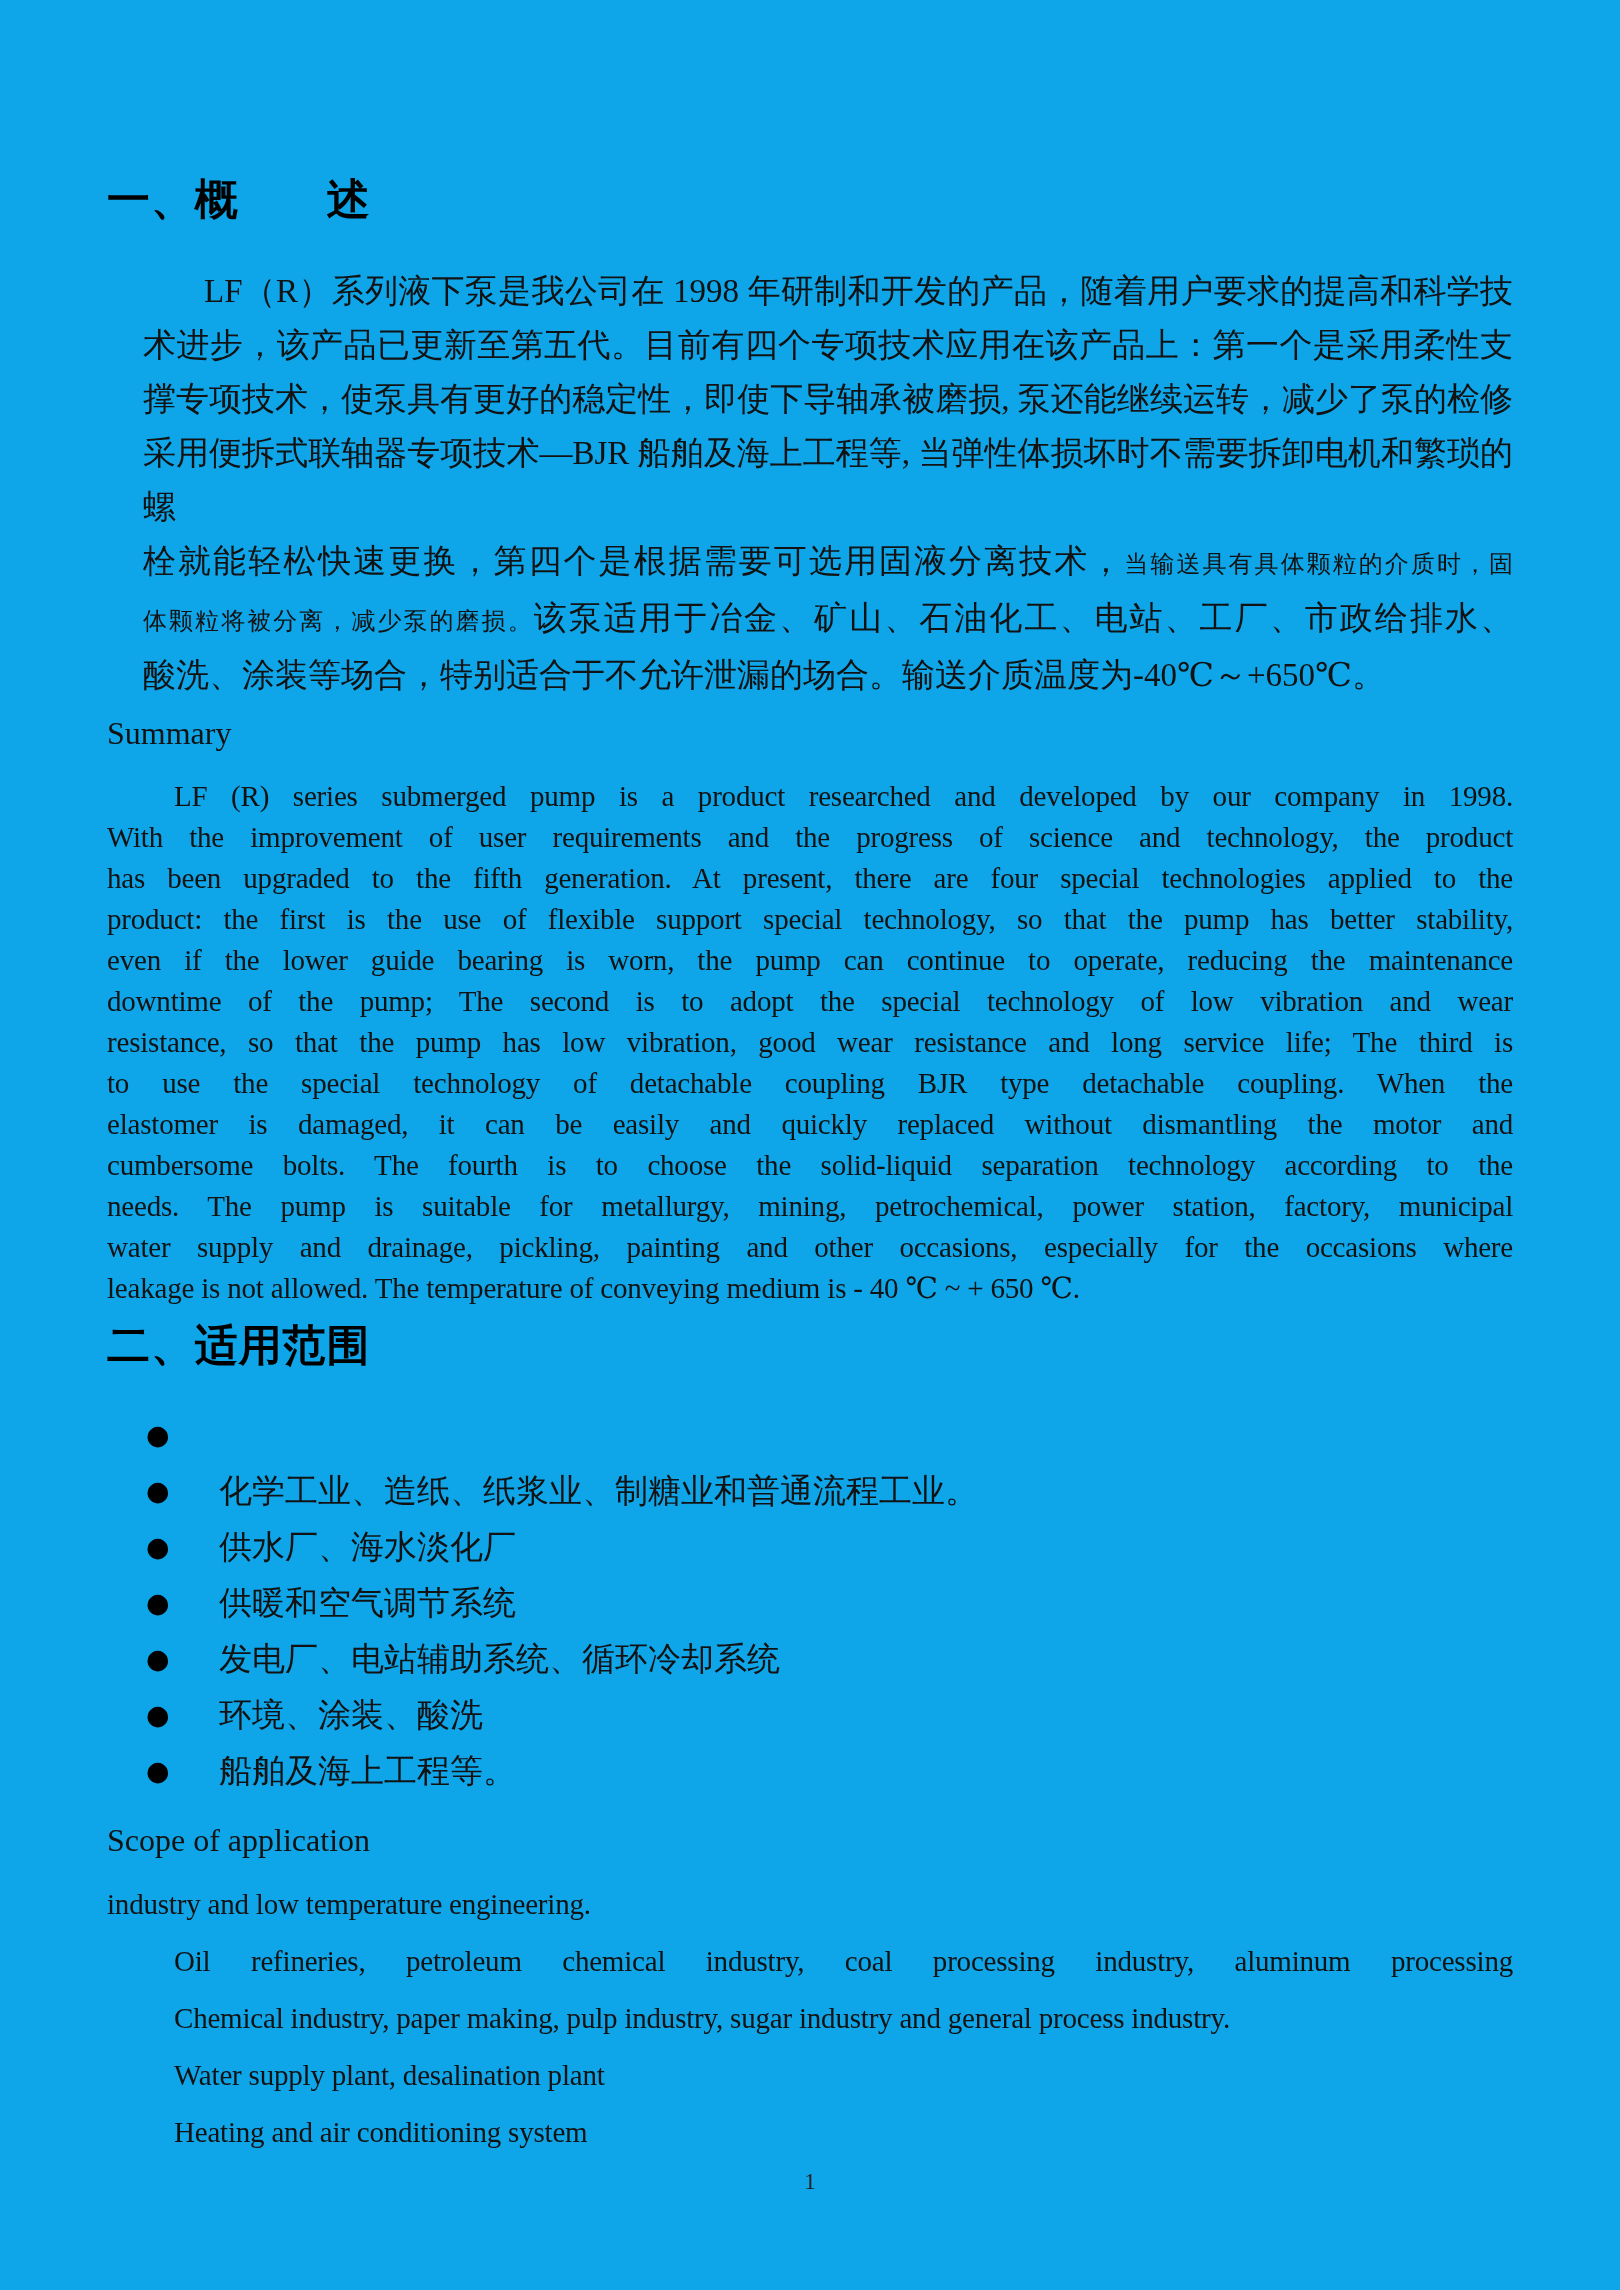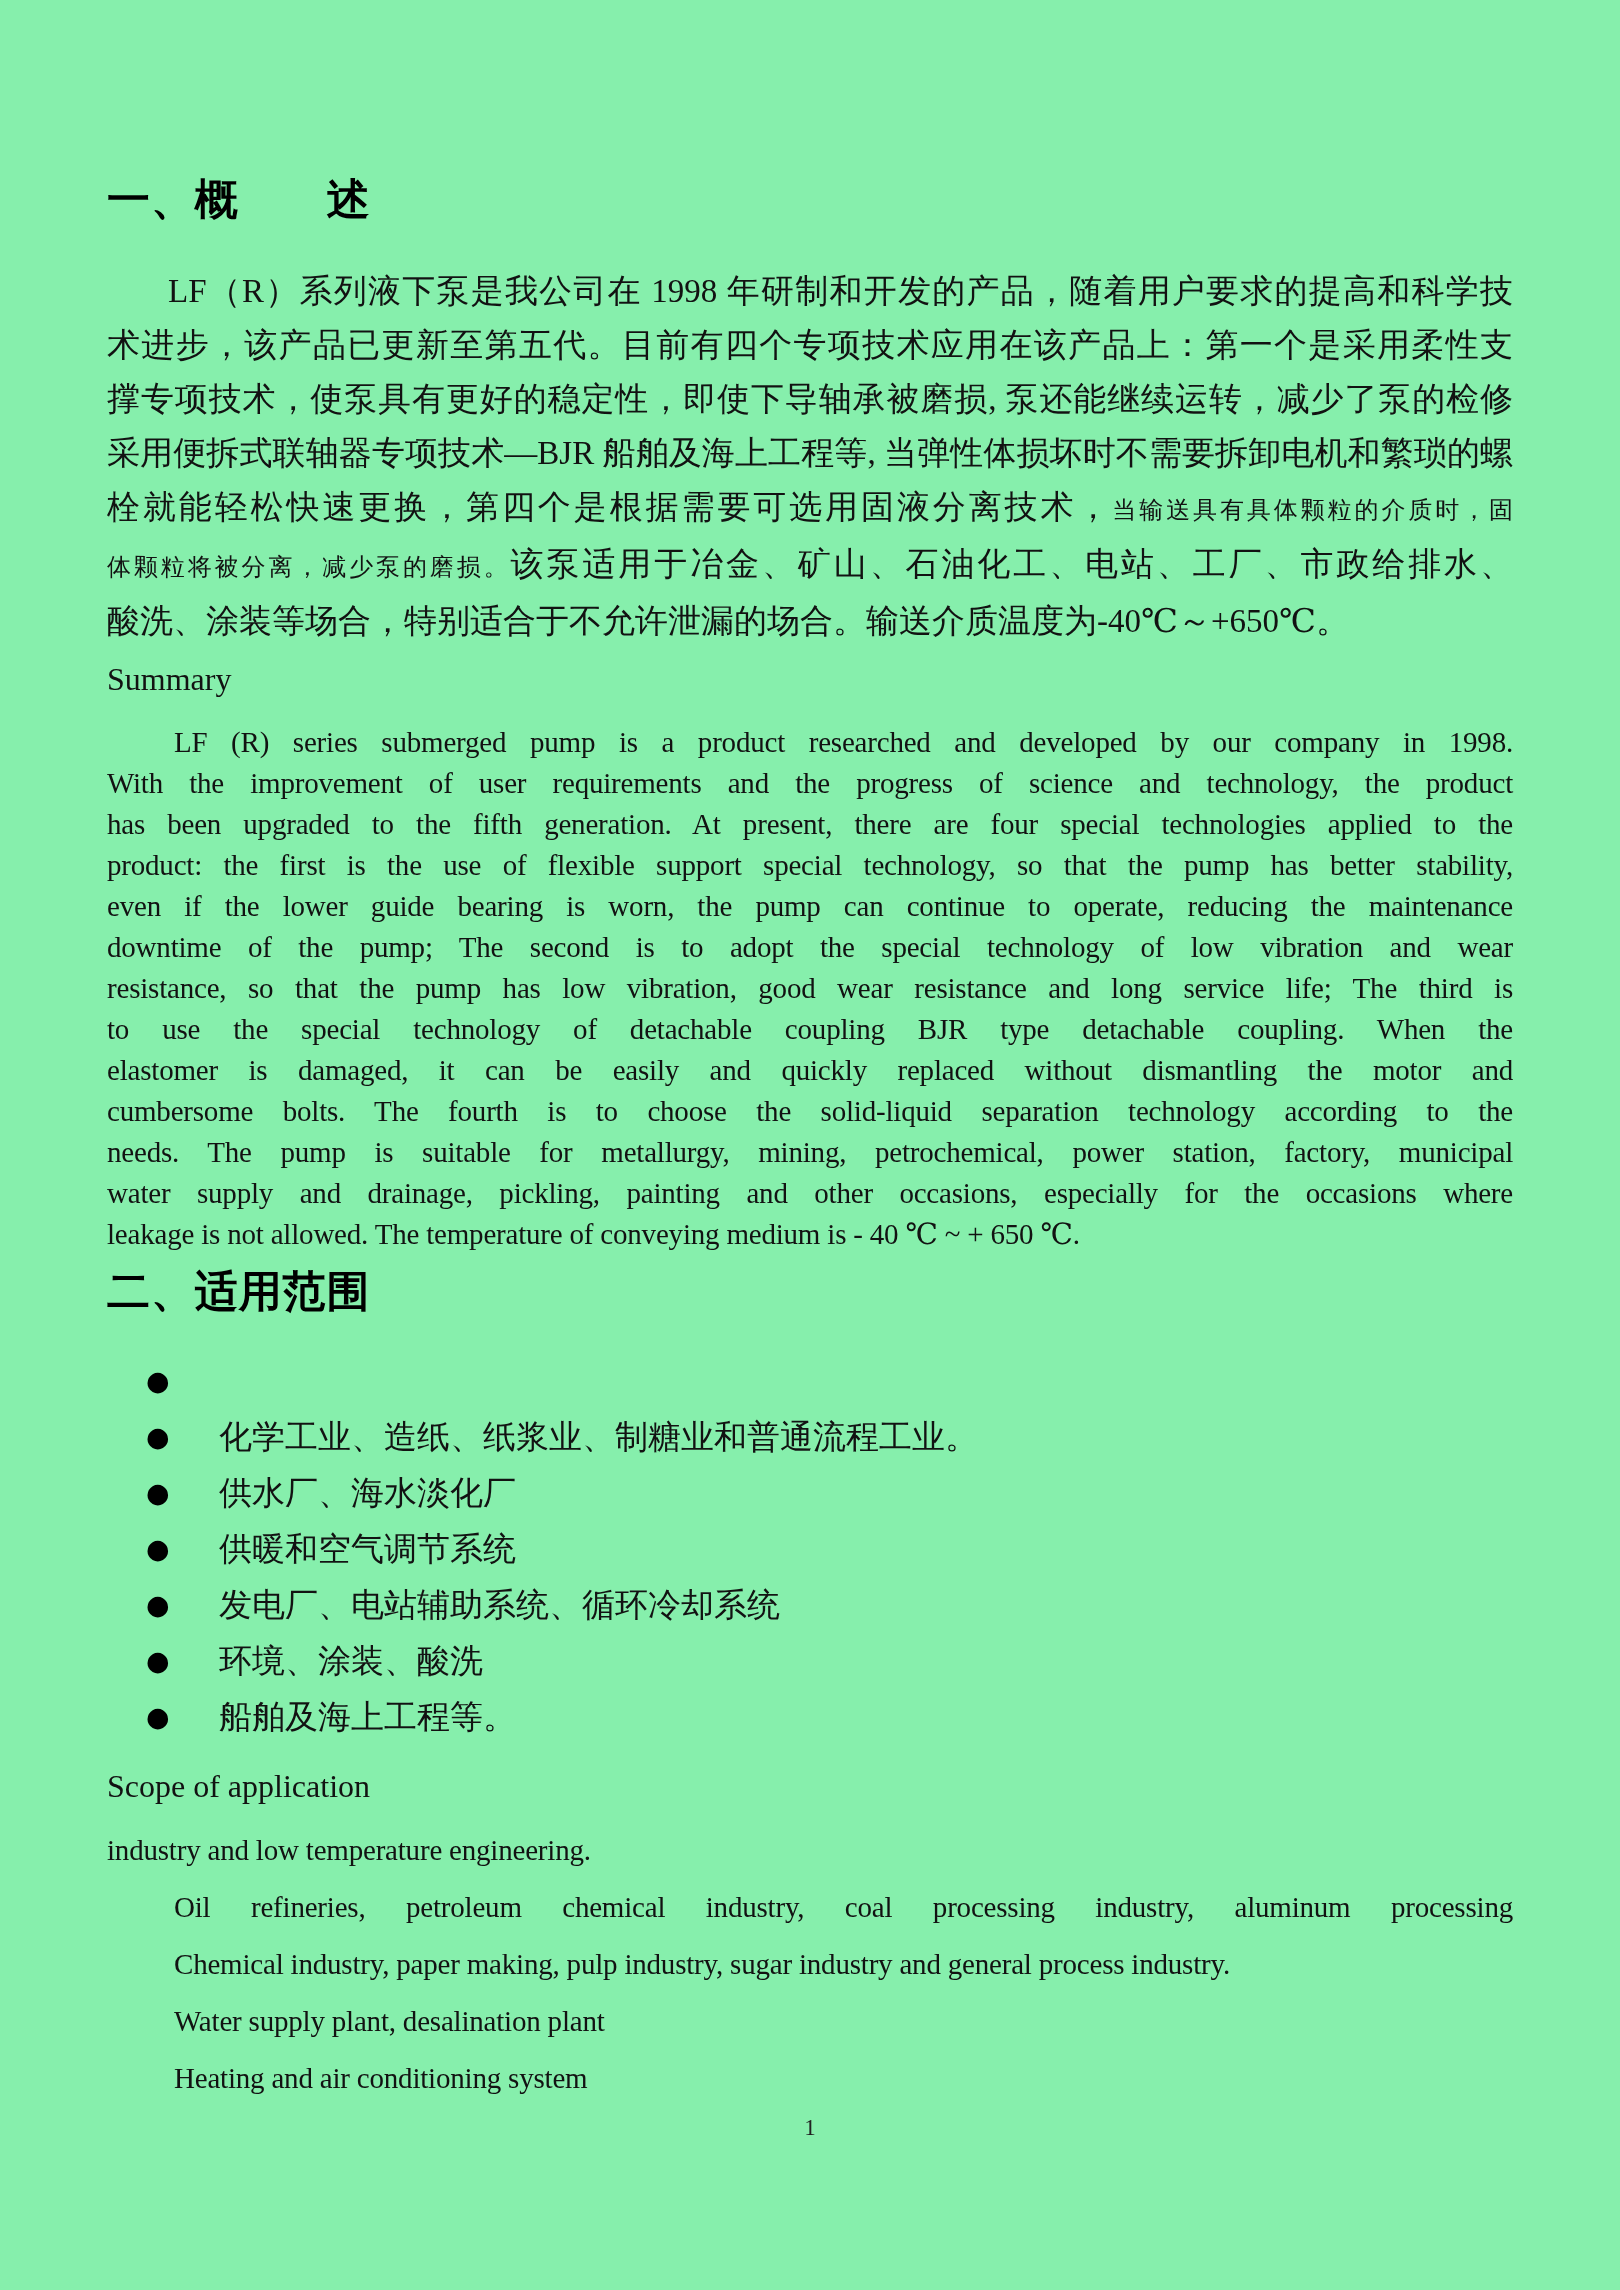--- a/index.html
+++ b/index.html
@@ -13,36 +13,36 @@
     font-family: "Liberation Serif", "DejaVu Serif", serif;
     color: #121212;
     -webkit-font-smoothing: antialiased;
   }
   .page {
     position: relative;
     width: 1620px;
     height: 2291px;
     box-sizing: border-box;
     padding: 176px 107px 0 107px;
-    background: #86efac;
+    background: #0ea5e9;
     overflow: hidden;
   }
   
   .heading {
     font-family: "Liberation Sans", "DejaVu Sans", sans-serif;
     font-weight: 700;
     font-size: 43px;
     line-height: 47px;
     color: #000;
     letter-spacing: 0.9px;
   }
   .heading.h2 { margin-top: 12.5px; }
 
   
-  .zh-para { margin-top: 41px; }
+  .zh-para { margin-top: 41px; margin-left: 36px; }
   .zh-line {
     font-size: 33px;
     line-height: 54px;
     white-space: nowrap;
   }
   .zh-line.just {
     white-space: normal;
     text-align: justify;
     text-align-last: justify;
   }

